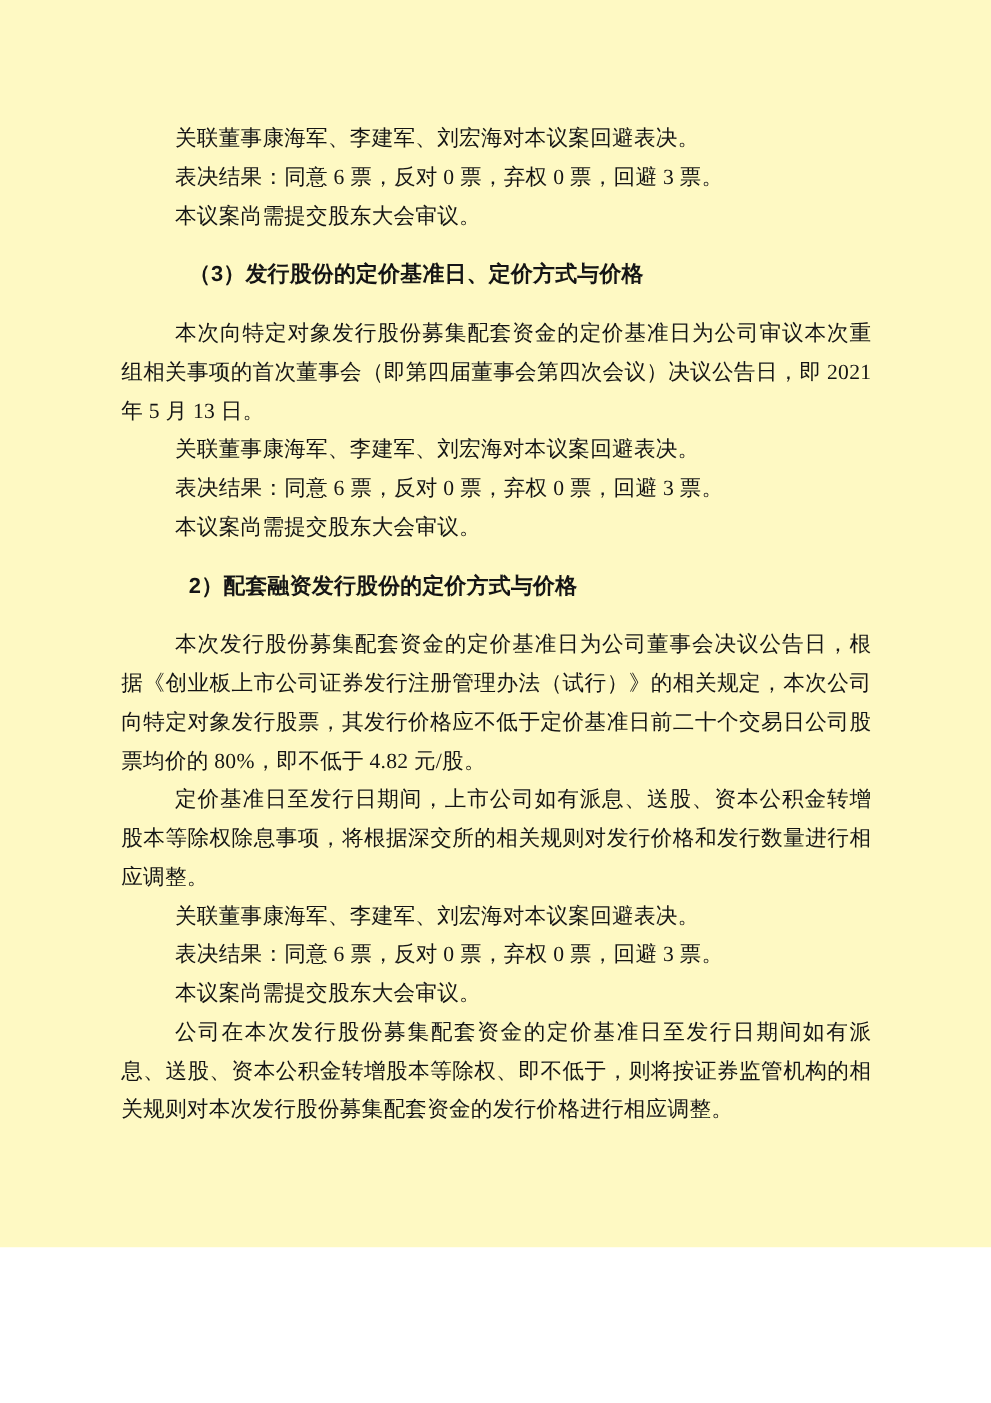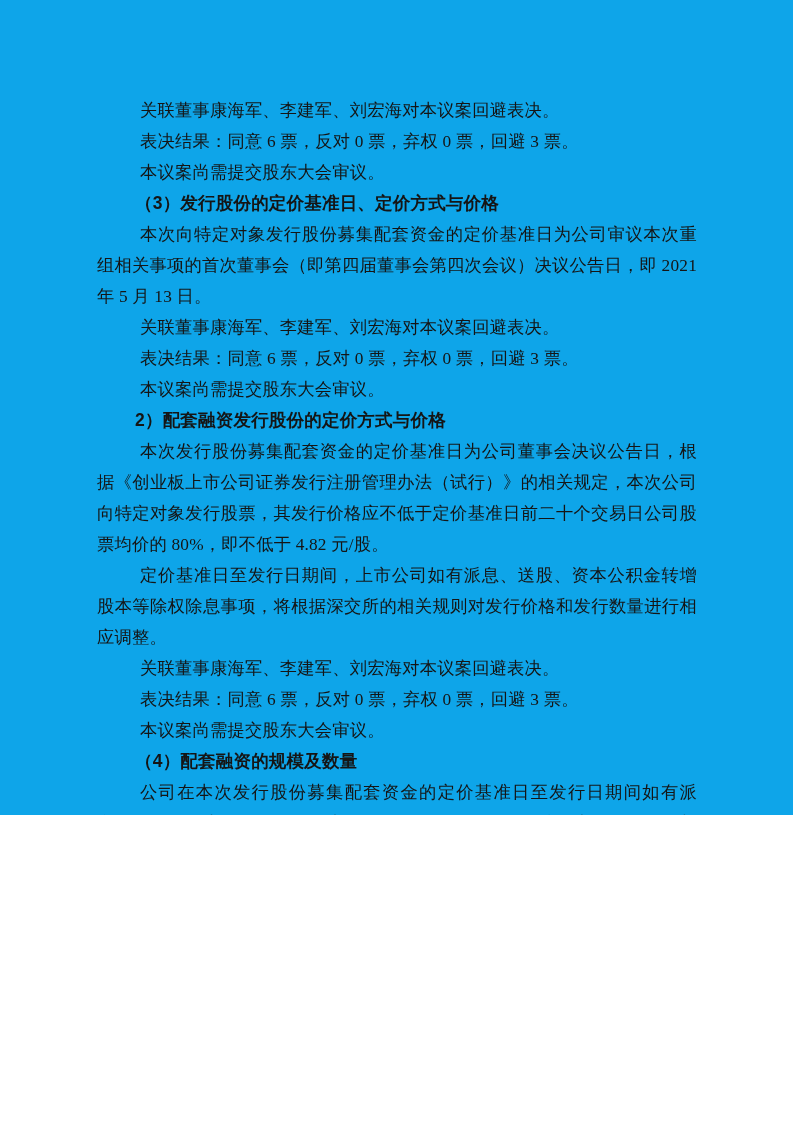--- a/index.html
+++ b/index.html
@@ -4,42 +4,42 @@
 <style>
   html, body {
     margin: 0;
     padding: 0;
     background: #ffffff;
     overflow: hidden;
   }
   .page {
     position: relative;
     width: 793px;
-    height: 815px;
-    background: #0ea5e9;
+    height: 998px;
+    background: #fef9c3;
     color: #151515;
   }
   .content {
     position: absolute;
     left: 97px;
     top: 95px;
     width: 600px;
     font-family: "Liberation Serif", "DejaVu Serif", serif;
     font-size: 17.3px;
     line-height: 31px;
     text-align: justify;
   }
   .para-body {
     margin: 0;
     text-indent: 43px;
     font-weight: normal;
     letter-spacing: 0.2px;
   }
   .para-heading {
-    margin: 0;
+    margin: 16px;
     text-indent: 38px;
     font-family: "Liberation Sans", "DejaVu Sans", sans-serif;
     font-weight: bold;
     font-size: 17.5px;
     letter-spacing: 0.2px;
   }
 </style>
 </head>
 <body>
 
@@ -52,16 +52,15 @@
     <p class="para-body">本次向特定对象发行股份募集配套资金的定价基准日为公司审议本次重组相关事项的首次董事会（即第四届董事会第四次会议）决议公告日，即 2021 年 5 月 13 日。</p>
     <p class="para-body">关联董事康海军、李建军、刘宏海对本议案回避表决。</p>
     <p class="para-body">表决结果：同意 6 票，反对 0 票，弃权 0 票，回避 3 票。</p>
     <p class="para-body">本议案尚需提交股东大会审议。</p>
     <p class="para-heading">2）配套融资发行股份的定价方式与价格</p>
     <p class="para-body">本次发行股份募集配套资金的定价基准日为公司董事会决议公告日，根据《创业板上市公司证券发行注册管理办法（试行）》的相关规定，本次公司向特定对象发行股票，其发行价格应不低于定价基准日前二十个交易日公司股票均价的 80%，即不低于 4.82 元/股。</p>
     <p class="para-body">定价基准日至发行日期间，上市公司如有派息、送股、资本公积金转增股本等除权除息事项，将根据深交所的相关规则对发行价格和发行数量进行相应调整。</p>
     <p class="para-body">关联董事康海军、李建军、刘宏海对本议案回避表决。</p>
     <p class="para-body">表决结果：同意 6 票，反对 0 票，弃权 0 票，回避 3 票。</p>
     <p class="para-body">本议案尚需提交股东大会审议。</p>
-    <p class="para-heading">（4）配套融资的规模及数量</p>
     <p class="para-body">公司在本次发行股份募集配套资金的定价基准日至发行日期间如有派息、送股、资本公积金转增股本等除权、即不低于，则将按证券监管机构的相关规则对本次发行股份募集配套资金的发行价格进行相应调整。</p>
   </div>
 </div>
 
 </body></html>

